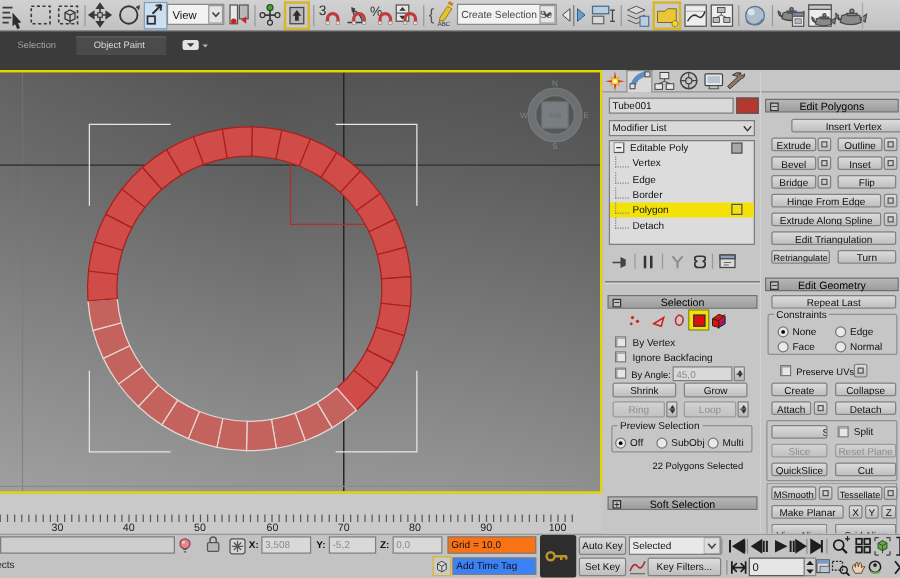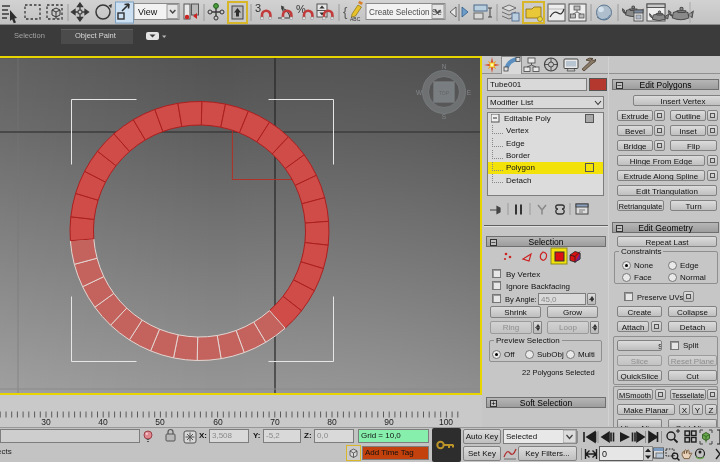--- a/index.html
+++ b/index.html
@@ -267,27 +267,27 @@
     <path d="M28 6 v-2 a2.5 2.5 0 0 1 5 0 v2" fill="none" stroke="#555" stroke-width="1.2"></path>
     <rect x="44" y="3" width="12" height="12" rx="2" fill="#d8d8d8" stroke="#555"></rect>
     <path d="M47 6 l6 6 M53 6 l-6 6 M50 4.5 v9 M45.5 9 h9" stroke="#555" stroke-width="1"></path>
   </svg>
 <div class="abs lbl" style="left:199px;top:431px;font-weight:bold;font-size:8px;">X:</div>
 <div class="fld gray" style="left:209px;top:429px;width:40px;height:14px;">3,508</div>
 <div class="abs lbl" style="left:253px;top:431px;font-weight:bold;font-size:8px;">Y:</div>
 <div class="fld gray" style="left:263px;top:429px;width:38px;height:14px;">-5,2</div>
 <div class="abs lbl" style="left:304px;top:431px;font-weight:bold;font-size:8px;">Z:</div>
 <div class="fld gray" style="left:314px;top:429px;width:40px;height:14px;">0,0</div>
-<div class="fld" style="left:358px;top:429px;width:71px;height:14px;background:#86efac;">Grid = 10,0</div>
+<div class="fld" style="left:358px;top:429px;width:71px;height:14px;background:#f97316;">Grid = 10,0</div>
 <div class="abs" style="left:346px;top:445px;width:15px;height:16px;background:#cbcbcb;border:1px solid #d8b62a;"></div>
 <svg class="abs" style="left:347px;top:446px;" width="13" height="14">
     <path d="M3 5 l3.5-2 3.5 2 v4.5 l-3.5 2 -3.5-2 Z" fill="#d8d8d8" stroke="#444" stroke-width="0.8"></path>
     <path d="M3 5 l3.5 2 3.5-2 M6.5 7 v4.5" stroke="#444" stroke-width="0.8" fill="none"></path>
   </svg>
-<div class="fld" style="left:362px;top:446px;width:67px;height:14px;background:#c2410c;">Add Time Tag</div>
+<div class="fld" style="left:362px;top:446px;width:67px;height:14px;background:#3b82f6;">Add Time Tag</div>
 <div class="abs" style="left:432px;top:428px;width:29px;height:34px;background:#2d2d2d;border-radius:2px;"></div>
 <svg class="abs" style="left:432px;top:428px;" width="29" height="34">
     <circle cx="8.5" cy="17" r="3.2" fill="none" stroke="#bd9428" stroke-width="2"></circle>
     <path d="M11.5 17 h10 M17 17 v3 M21 17 v2.6" stroke="#bd9428" stroke-width="2"></path>
   </svg>
 <div class="btn" style="left:463px;top:429px;width:38px;height:15px;line-height:14px;">Auto Key</div>
 <div class="btn" style="left:463px;top:446px;width:38px;height:15px;line-height:14px;">Set Key</div>
 <div class="fld" style="left:503px;top:429px;width:74px;height:15px;background:#e8e8e8;line-height:13px;">Selected</div>
 <svg class="abs" style="left:563px;top:429px;" width="14" height="15">
     <rect x="0" y="1" width="13" height="13" fill="#dcdcdc" stroke="#999"></rect>

